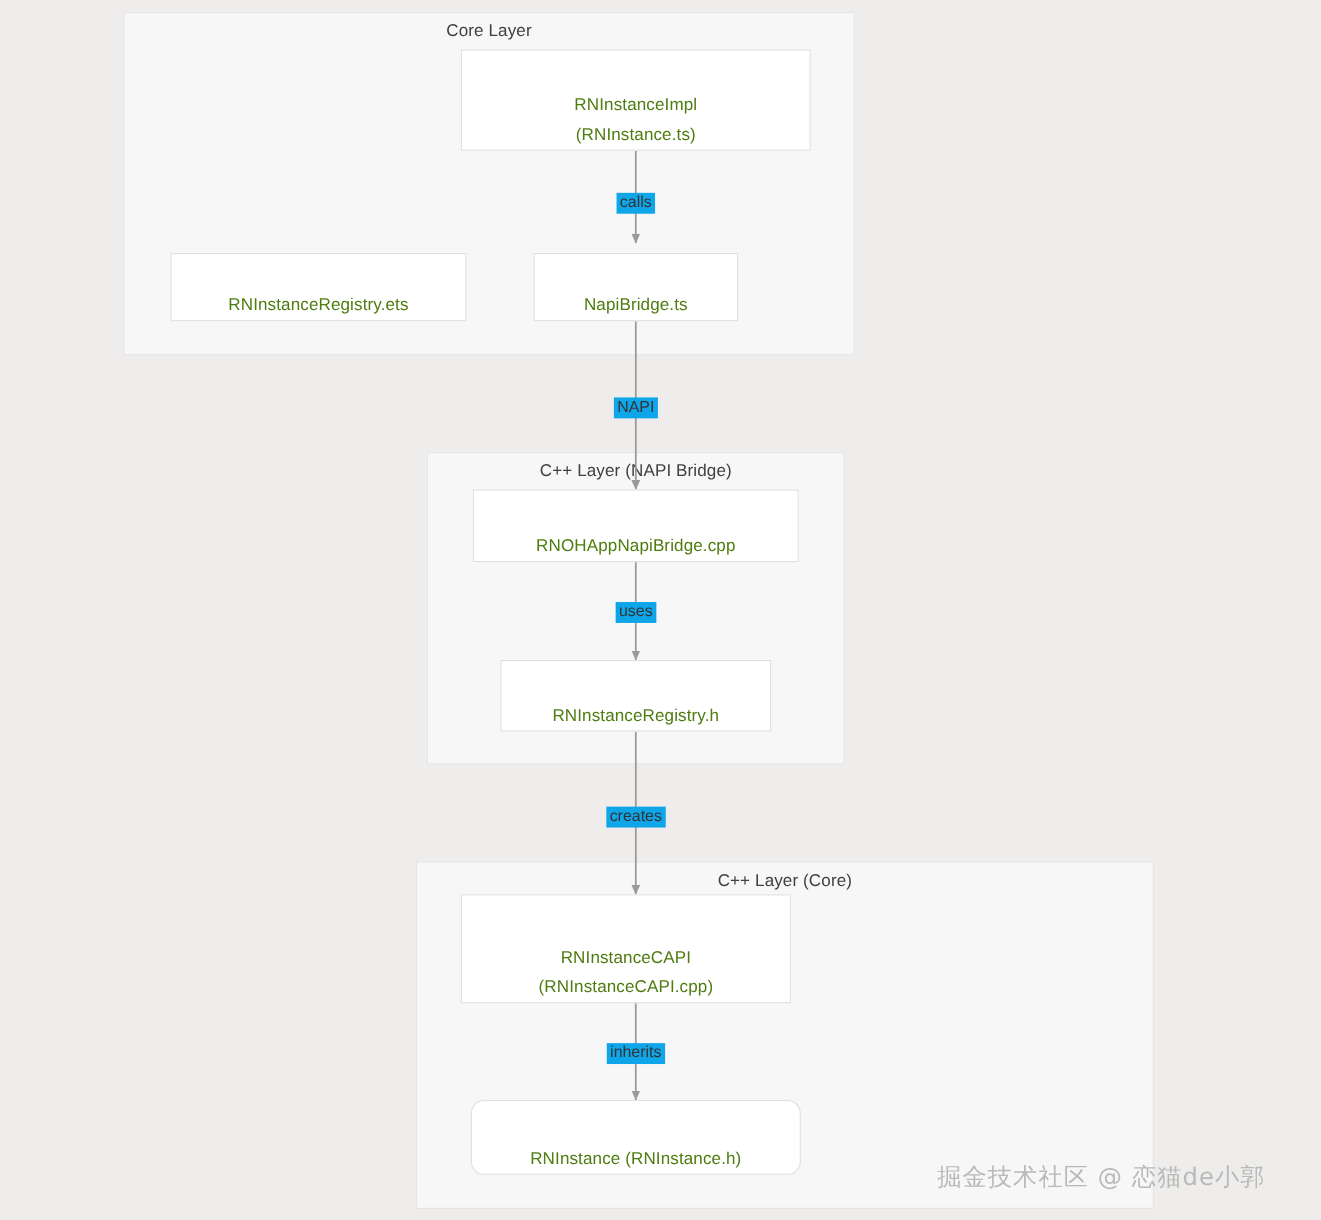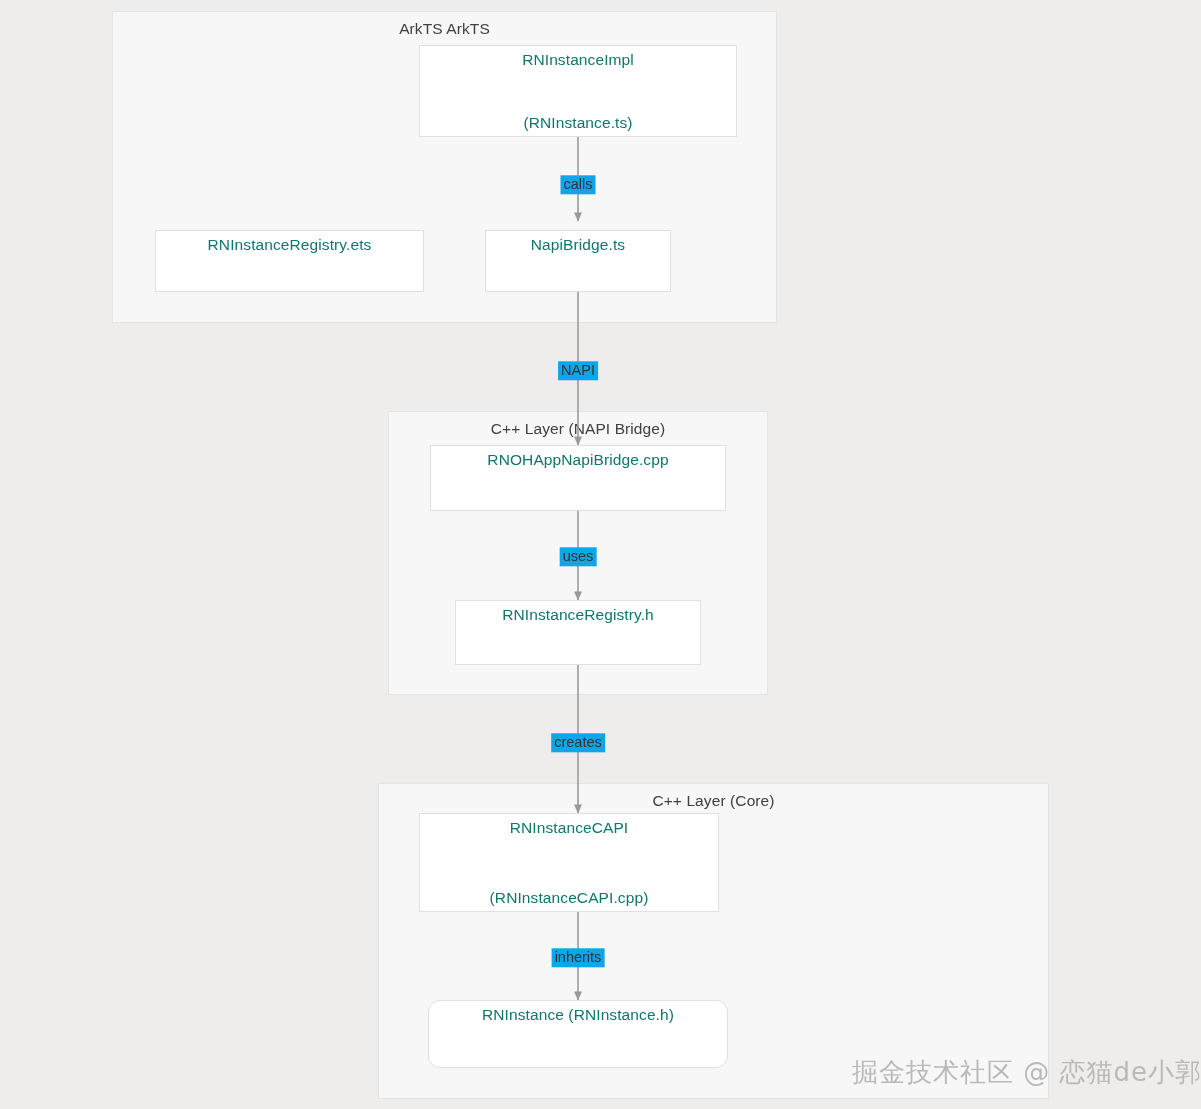--- a/index.html
+++ b/index.html
@@ -38,22 +38,22 @@
     white-space: nowrap;
   }
   .node {
     position: absolute;
     background: #ffffff;
     border: 1px solid #e0e0e0;
     box-sizing: border-box;
     display: flex;
     flex-direction: column;
     align-items: center;
-    justify-content: space-between;
-    color: #0f766e;
+    justify-content: flex-end;
+    color: #4d7c0f;
     font-size: 15.5px;
     line-height: 1.75;
     text-align: center;
     letter-spacing: 0.1px;
   }
   .node .line2 {
     display: block;
   }
   svg.edges {
     position: absolute;
@@ -68,33 +68,33 @@
     background: #0ea5e9;
     color: #333333;
     font-size: 14.5px;
     padding: 1px 3px;
     white-space: nowrap;
     line-height: 1.2;
   }
   .watermark {
     position: absolute;
     color: #b9b9b9;
-    font-size: 26px;
+    font-size: 22px;
     white-space: nowrap;
     font-family: "DejaVu Sans", "Liberation Sans", sans-serif;
     letter-spacing: 1px;
   }
 </style>
 </head>
 <body>
 
 <div id="canvas">
 
   <div class="subgraph" style="left:112px; top:11px; width:665px; height:312px;">
-    <div class="subgraph-title">ArkTS ArkTS</div>
+    <div class="subgraph-title">Core Layer</div>
   </div>
 
   <div class="subgraph" style="left:388px; top:411px; width:380px; height:284px;">
     <div class="subgraph-title">C++ Layer (NAPI Bridge)</div>
   </div>
 
   <div class="subgraph" style="left:378px; top:783px; width:671px; height:316px;">
     <div class="subgraph-title">C++ Layer (Core)</div>
   </div>
 

